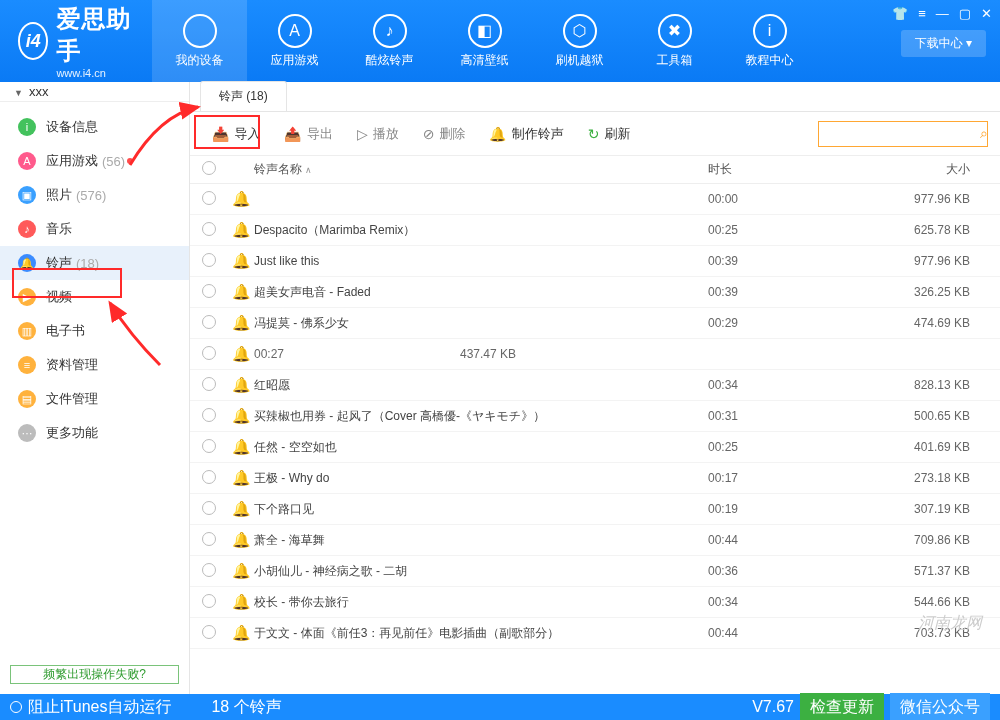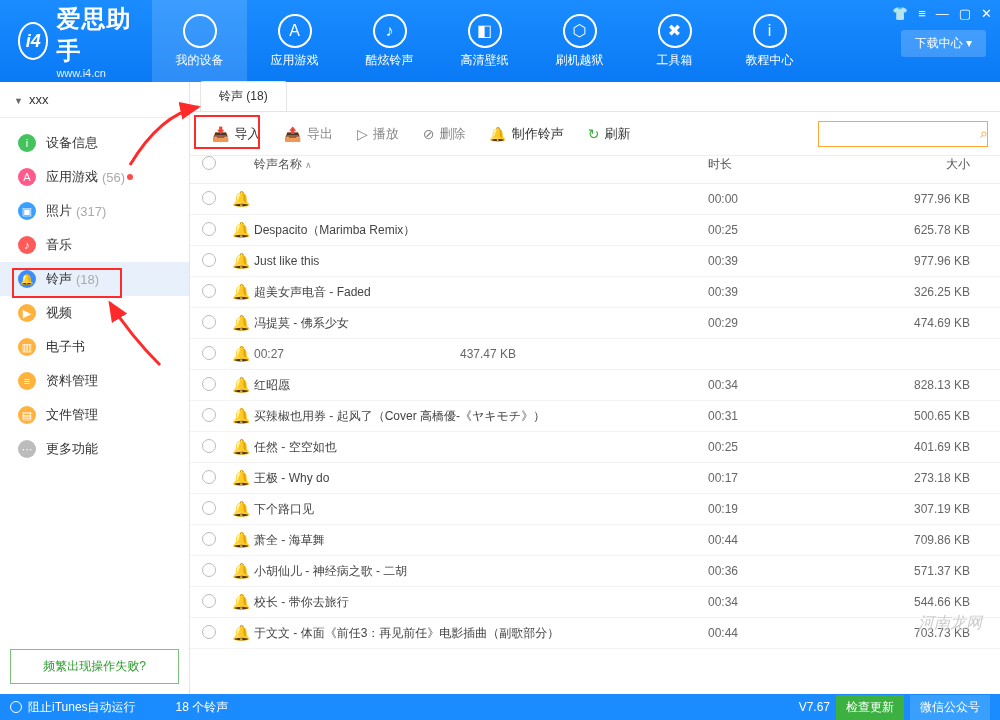--- a/index.html
+++ b/index.html
@@ -19,65 +19,65 @@
 .nav-icon { width: 34px; height: 34px; border: 2px solid #fff; border-radius: 50%; display: flex; align-items: center; justify-content: center; font-size: 16px; margin-bottom: 4px; }
 .nav-label { font-size: 12px; }
 
 .win-controls { position: absolute; top: 6px; right: 8px; display: flex; gap: 10px; color: #fff; font-size: 13px; }
 .win-controls span { cursor: pointer; }
 .download-center { position: absolute; top: 30px; right: 14px; background: rgba(255,255,255,.2); color: #fff; padding: 5px 14px; border-radius: 3px; font-size: 12px; cursor: pointer; margin-left: 33px; }
 
 
 .body { display: flex; height: 612px; }
 .sidebar { width: 190px; border-right: 1px solid #e5e5e5; display: flex; flex-direction: column; }
-.device-row { padding: 10px 14px; border-bottom: 1px solid #eee; font-size: 13px; color: #333; cursor: pointer; }
+.device-row { padding: 2px 14px; border-bottom: 1px solid #eee; font-size: 13px; color: #333; cursor: pointer; }
 .device-row::before { content: "▼"; font-size: 9px; margin-right: 6px; color: #666; }
 .side-list { flex: 1; padding-top: 8px; }
 .side-item { display: flex; align-items: center; padding: 8px 18px; font-size: 13px; color: #333; cursor: pointer; position: relative; }
 .side-item.active { background: #e8f1fb; }
 .side-item .ic { width: 18px; height: 18px; border-radius: 50%; margin-right: 10px; display: flex; align-items: center; justify-content: center; color: #fff; font-size: 11px; }
 .side-item .count { color: #aaa; margin-left: 4px; }
 .side-item .dot { width: 6px; height: 6px; background: #ff4b4b; border-radius: 50%; margin-left: 2px; }
-.help-link { margin: 10px; padding: 8px; border: 1px solid #7ac37a; color: #2e9b2e; text-align: center; cursor: pointer; font-size: 12px; }
+.help-link { margin: 10px; border: 1px solid #7ac37a; color: #2e9b2e; text-align: center; cursor: pointer; font-size: 12px; }
 
 
 .hl-box { position: absolute; border: 2px solid #ff2a2a; pointer-events: none; z-index: 50; }
 .arrow { position: absolute; z-index: 49; pointer-events: none; }
 
 
 .main { flex: 1; display: flex; flex-direction: column; position: relative; }
 .tab-bar { height: 30px; border-bottom: 1px solid #e5e5e5; display: flex; align-items: flex-end; padding-left: 10px; }
 .tab { padding: 6px 18px; border: 1px solid #e5e5e5; border-bottom: none; background: #fff; font-size: 12px; color: #333; border-radius: 3px 3px 0 0; }
 
 .toolbar { height: 44px; display: flex; align-items: center; padding: 0 12px; gap: 4px; border-bottom: 1px solid #eee; }
 .tb-btn { display: flex; align-items: center; gap: 5px; padding: 5px 10px; font-size: 13px; color: #888; cursor: pointer; }
 .tb-btn.enabled { color: #333; }
 .tb-btn .ti { font-size: 14px; }
 .search-box { margin-left: auto; width: 170px; height: 26px; border: 1px solid #ffa733; display: flex; align-items: center; padding: 0 6px; }
 .search-box input { flex: 1; border: none; outline: none; font-size: 12px; }
 .search-box .mag { color: #ffa733; font-size: 14px; }
 
-.list-head { display: flex; align-items: flex-start; height: 28px; border-bottom: 1px solid #eee; font-size: 12px; color: #555; padding: 0 12px; }
+.list-head { display: flex; align-items: center; height: 28px; border-bottom: 1px solid #eee; font-size: 12px; color: #555; padding: 0 12px; }
 .col-check { width: 30px; }
 .col-name { flex: 1; }
 .col-dur { width: 150px; }
 .col-size { width: 130px; text-align: right; padding-right: 18px; }
 .sort-caret { font-size: 9px; color: #999; margin-left: 3px; }
 
 .list { flex: 1; overflow: auto; }
 .row { display: flex; align-items: center; height: 31px; border-bottom: 1px solid #f3f3f3; padding: 0 12px; font-size: 12px; color: #444; }
 .row .chk { width: 30px; }
 .row .bell { width: 22px; color: #3b8cff; font-size: 15px; }
 .row .name { flex: 1; white-space: nowrap; overflow: hidden; text-overflow: ellipsis; }
 .row .dur { width: 150px; color: #666; }
 .row .size { width: 130px; text-align: right; color: #666; padding-right: 18px; }
 .radio { width: 14px; height: 14px; border: 1px solid #bbb; border-radius: 50%; display: inline-block; }
 
 
-.footer { height: 26px; background: #1a8cff; color: #fff; display: flex; align-items: center; font-size: 12px; padding: 0 10px; }
+.footer { height: 26px; background: #1a8cff; color: #fff; display: flex; align-items: center; font-size: 16px; padding: 0 10px; }
 .footer .seg { display: flex; align-items: center; gap: 6px; }
 .footer .spacer { flex: 1; }
 .footer .btn-green { background: #3cb041; padding: 4px 10px; margin-left: 6px; cursor: pointer; }
 .footer .btn-blue { background: #3aa0ff; padding: 4px 10px; margin-left: 6px; cursor: pointer; }
 
 .watermark { position: absolute; right: 18px; bottom: 60px; color: #ccc; font-size: 16px; font-style: italic; pointer-events: none; }
 </style>
 </head>
 <body>
 
@@ -139,21 +139,21 @@
         </div>
         <div class="side-item">
           <span class="ic" style="background:#ff5a8c">A</span>
           <span>应用游戏</span>
           <span class="count">(56)</span>
           <span class="dot"></span>
         </div>
         <div class="side-item">
           <span class="ic" style="background:#3aa0ff">▣</span>
           <span>照片</span>
-          <span class="count">(317)</span>
+          <span class="count">(576)</span>
         </div>
         <div class="side-item">
           <span class="ic" style="background:#ff5a5a">♪</span>
           <span>音乐</span>
         </div>
         <div class="side-item active">
           <span class="ic" style="background:#3b8cff">🔔</span>
           <span>铃声</span>
           <span class="count">(18)</span>
         </div>

